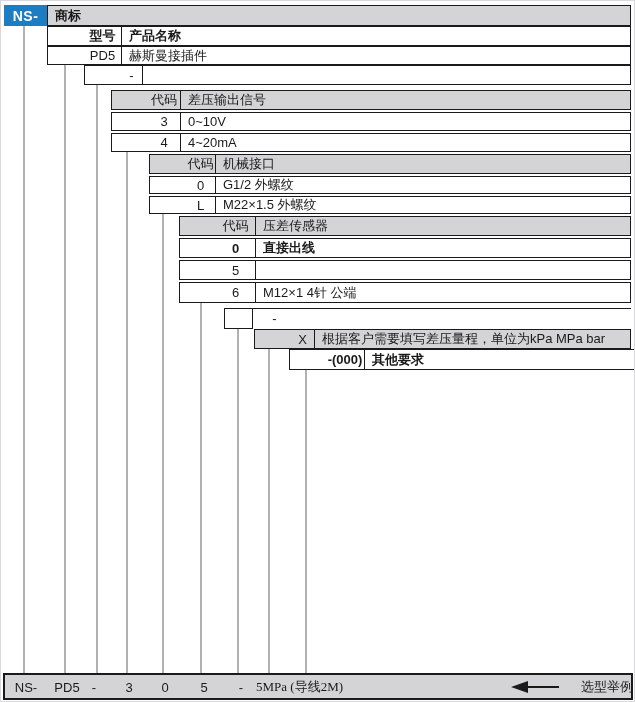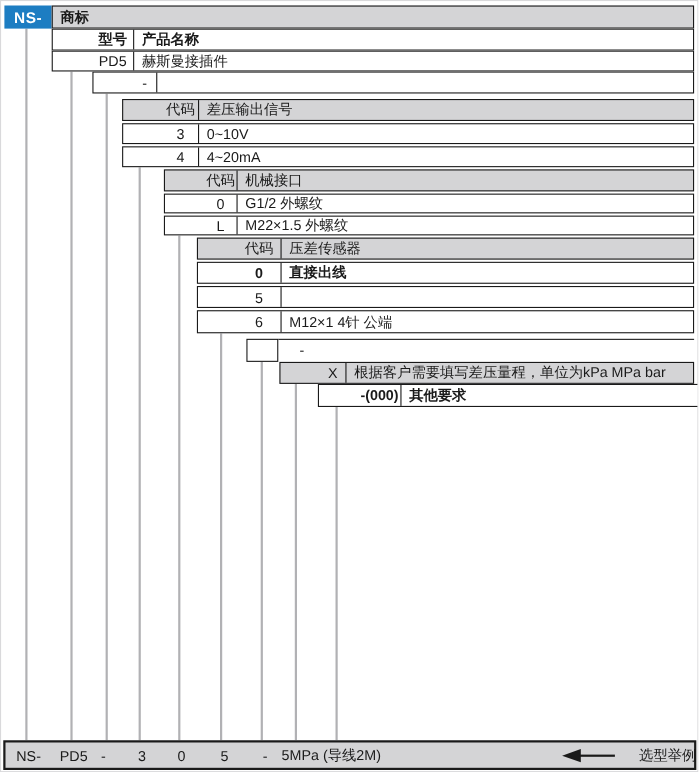--- a/index.html
+++ b/index.html
@@ -19,21 +19,21 @@
   .box{position:absolute;box-sizing:border-box;display:flex;align-items:center;justify-content:center;}
   .blue{background:var(--accent-blue);color:#ffffff;font-weight:bold;font-size:14px;letter-spacing:.5px;}
   .row{position:absolute;box-sizing:border-box;display:flex;border:1px solid var(--border-dark);background:#fff;font-size:13px;}
   .row.gray{background:var(--header-gray);}
   .code-cell{box-sizing:border-box;display:flex;align-items:center;justify-content:center;border-right:1px solid var(--border-dark);height:100%;flex:0 0 auto;margin-left:36px;}
   .desc-cell{box-sizing:border-box;display:flex;align-items:center;padding-left:7px;flex:1 1 auto;height:100%;}
   .bold{font-weight:bold;}
   .bar{position:absolute;left:2px;top:672px;width:630px;height:27px;box-sizing:border-box;
        border:2px solid var(--border-dark);background:var(--header-gray);font-size:13px;}
   .bar-code{position:absolute;top:50%;transform:translate(-50%,-50%);white-space:nowrap;}
-  .bar-code.la{transform:translate(0,-50%);}
+  .bar-code.la{transform:translate(0,-50%);font-family:Liberation Serif, serif;}
   .arrow-head{position:absolute;left:506px;top:50%;transform:translateY(-50%);width:0;height:0;
               border-top:6px solid transparent;border-bottom:6px solid transparent;
               border-right:17px solid var(--border-dark);}
   .arrow-line{position:absolute;left:522px;top:50%;transform:translateY(-50%);width:32px;height:2px;background:var(--border-dark);}
   .bar-legend{position:absolute;left:576px;top:50%;transform:translateY(-50%);white-space:nowrap;text-align:right;}
 </style>
 </head>
 <body>
 
 <div class="canvas">

